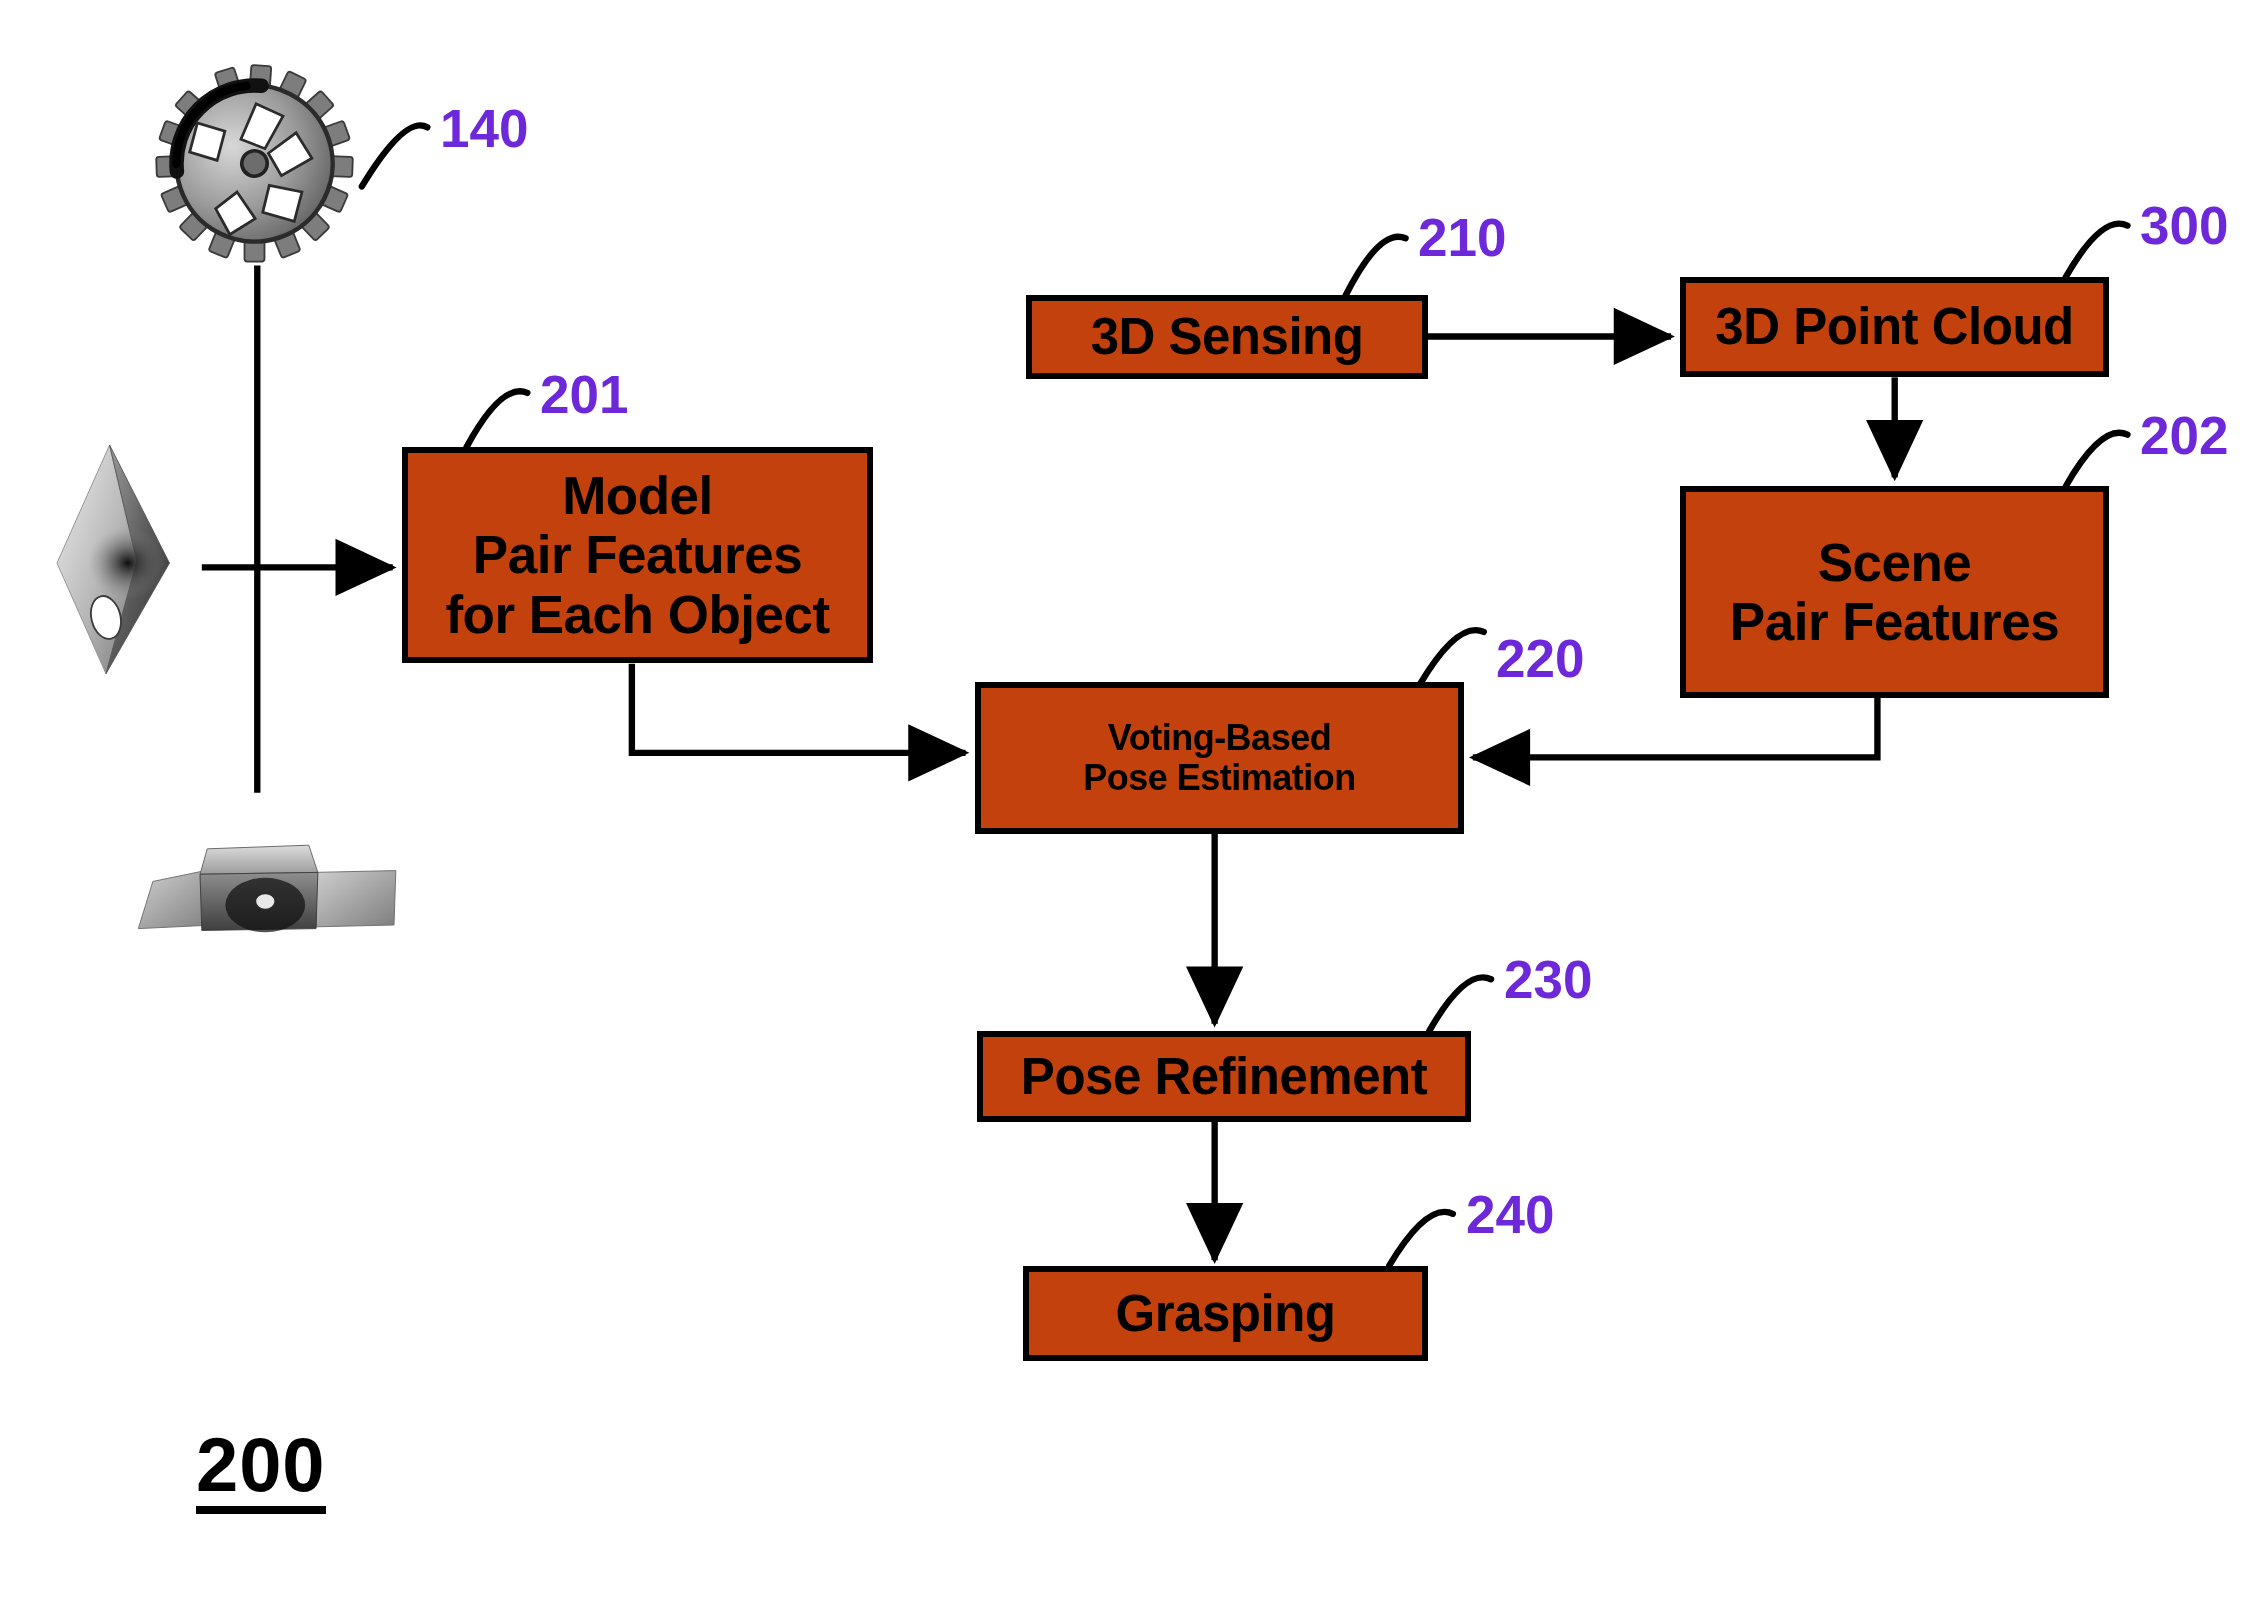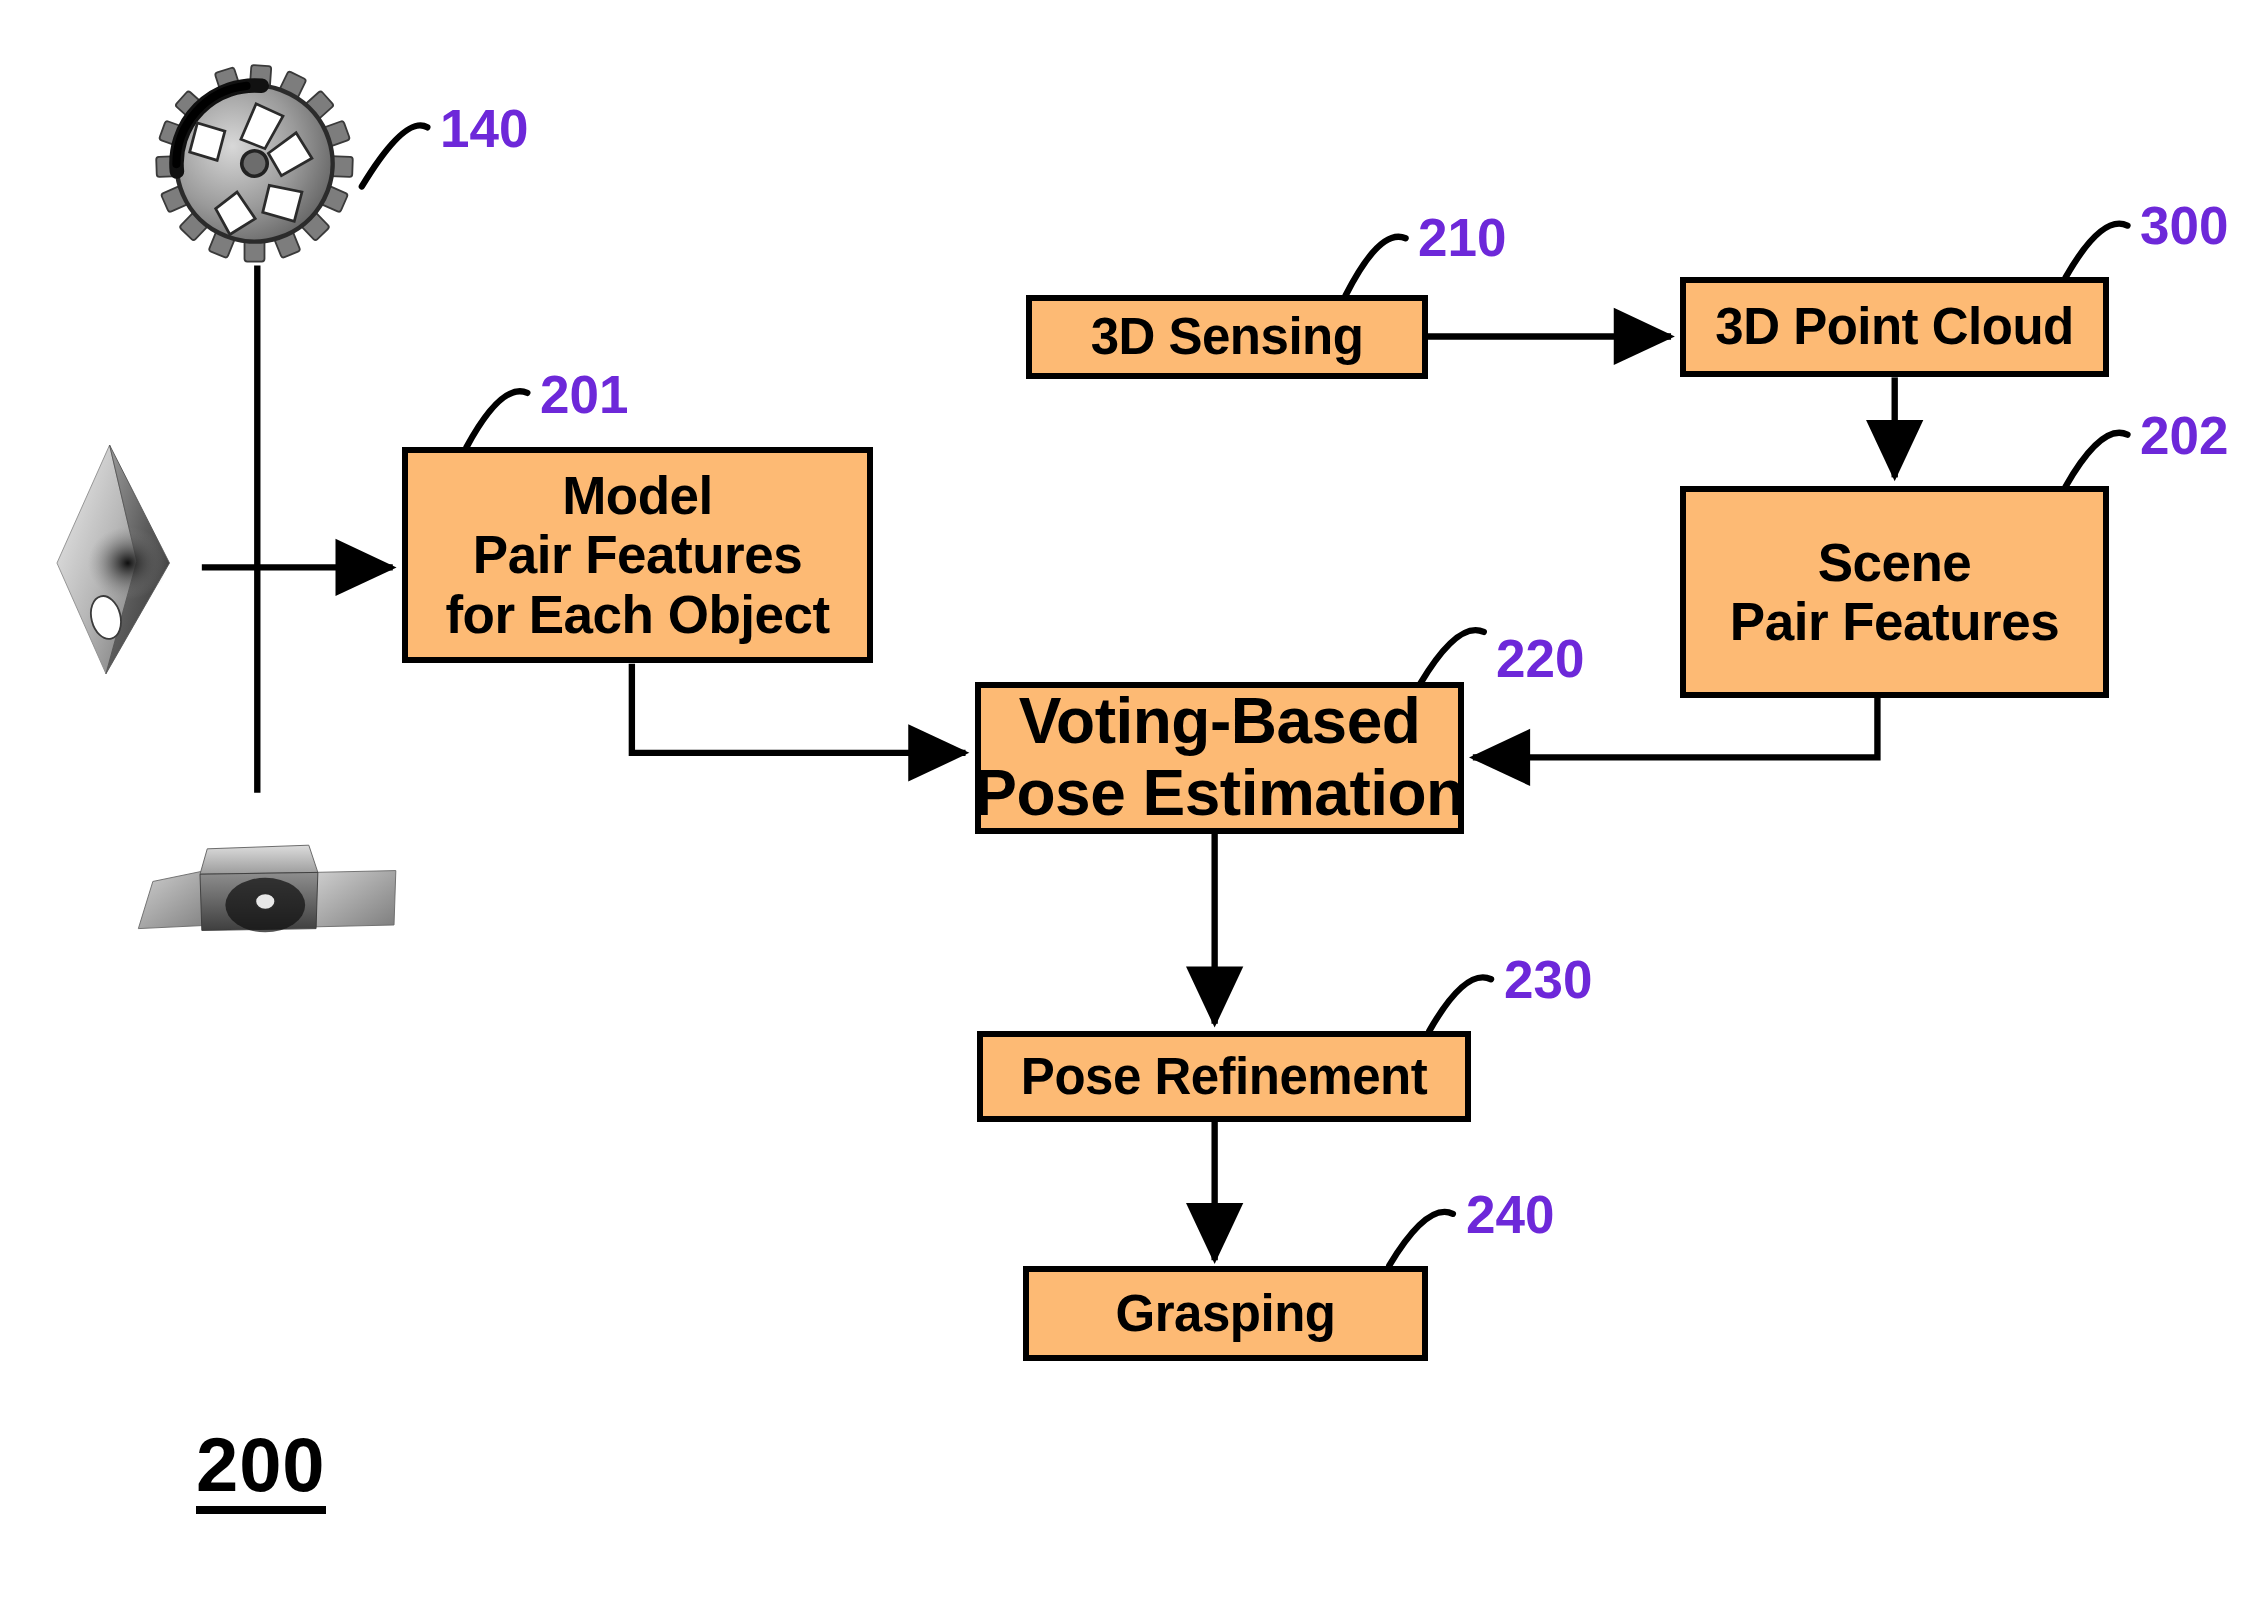--- a/index.html
+++ b/index.html
@@ -14,21 +14,21 @@
     position: relative;
     width: 2262px;
     height: 1623px;
     background: #ffffff;
     overflow: hidden;
   }
   .fig-box {
     position: absolute;
     box-sizing: border-box;
     border: 6.4px solid #000000;
-    background: #fdba74;
+    background: #c2410c;
     display: flex;
     flex-direction: column;
     align-items: center;
     justify-content: center;
     font-weight: bold;
     color: #000000;
     line-height: 1.12;
     letter-spacing: -0.5px;
   }
   .fig-box .line {
@@ -262,21 +262,21 @@
 
   <div class="fig-box" style="left:1680px; top:277px; width:429px; height:100px; font-size:51px;">
     <span class="line">3D Point Cloud</span>
   </div>
 
   <div class="fig-box" style="left:1680px; top:486px; width:429px; height:212px; font-size:53px;">
     <span class="line">Scene</span>
     <span class="line">Pair Features</span>
   </div>
 
-  <div class="fig-box" style="left:975px; top:682px; width:489px; height:152px; font-size:64px;">
+  <div class="fig-box" style="left:975px; top:682px; width:489px; height:152px; font-size:36px;">
     <span class="line">Voting-Based</span>
     <span class="line">Pose Estimation</span>
   </div>
 
   <div class="fig-box" style="left:977px; top:1031px; width:494px; height:91px; font-size:51px;">
     <span class="line">Pose Refinement</span>
   </div>
 
   <div class="fig-box" style="left:1023px; top:1266px; width:405px; height:95px; font-size:51px;">
     <span class="line">Grasping</span>

